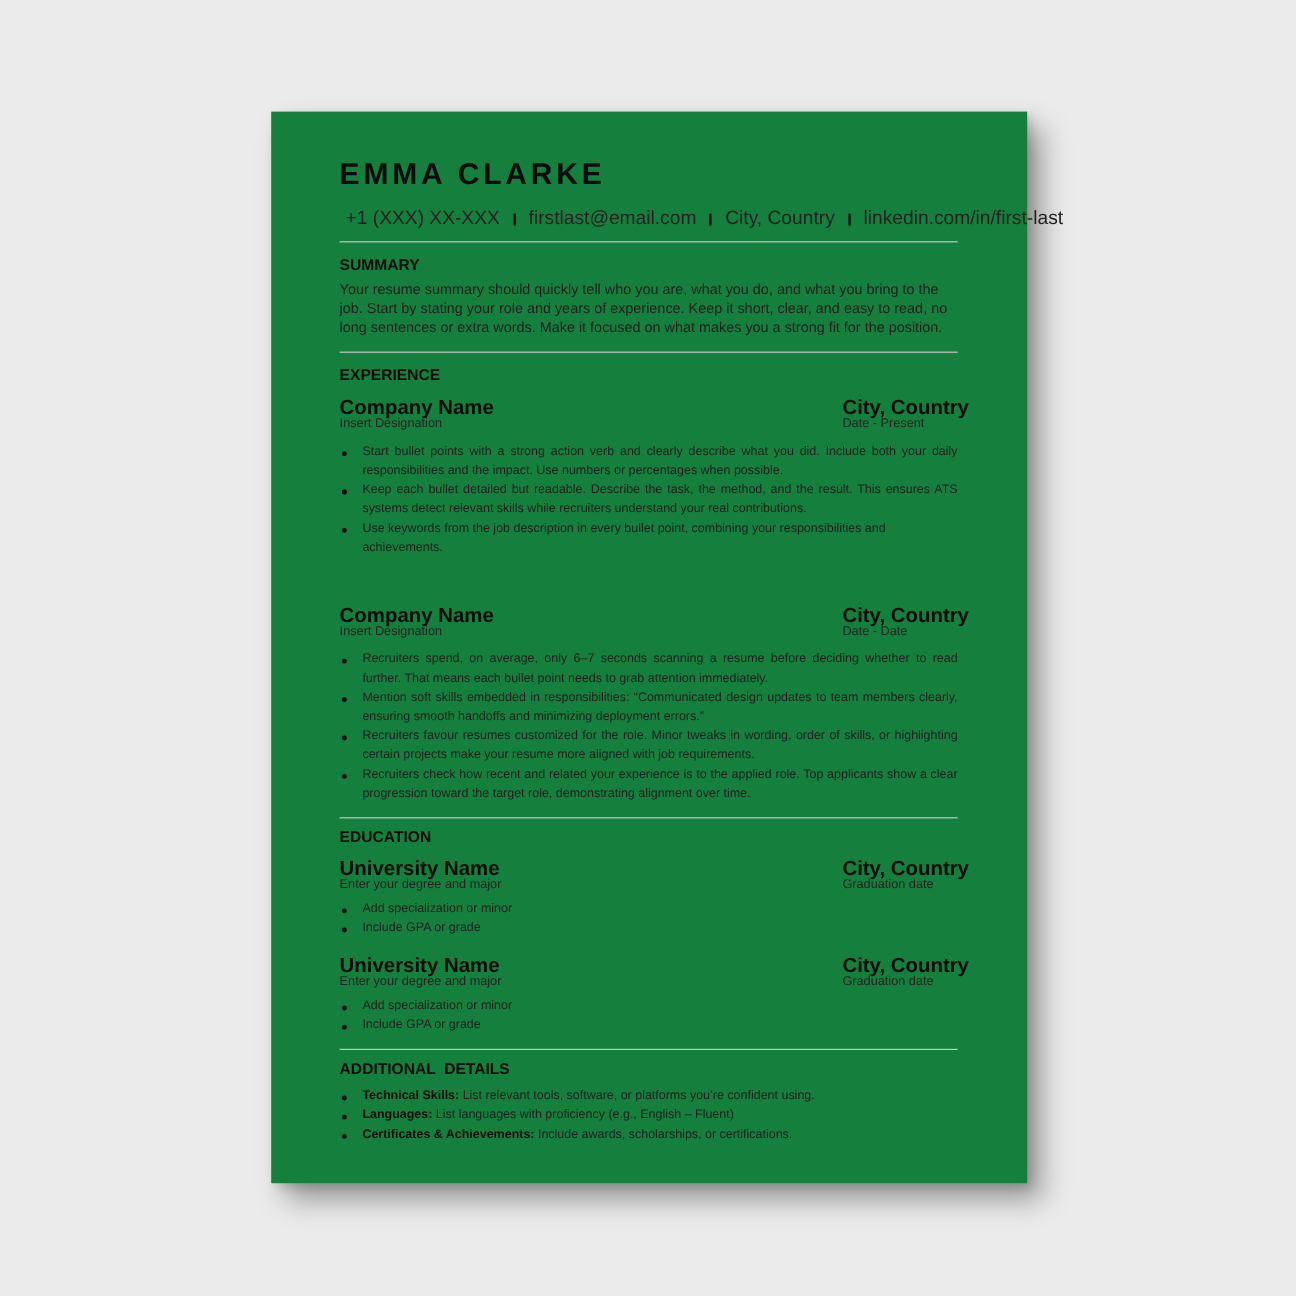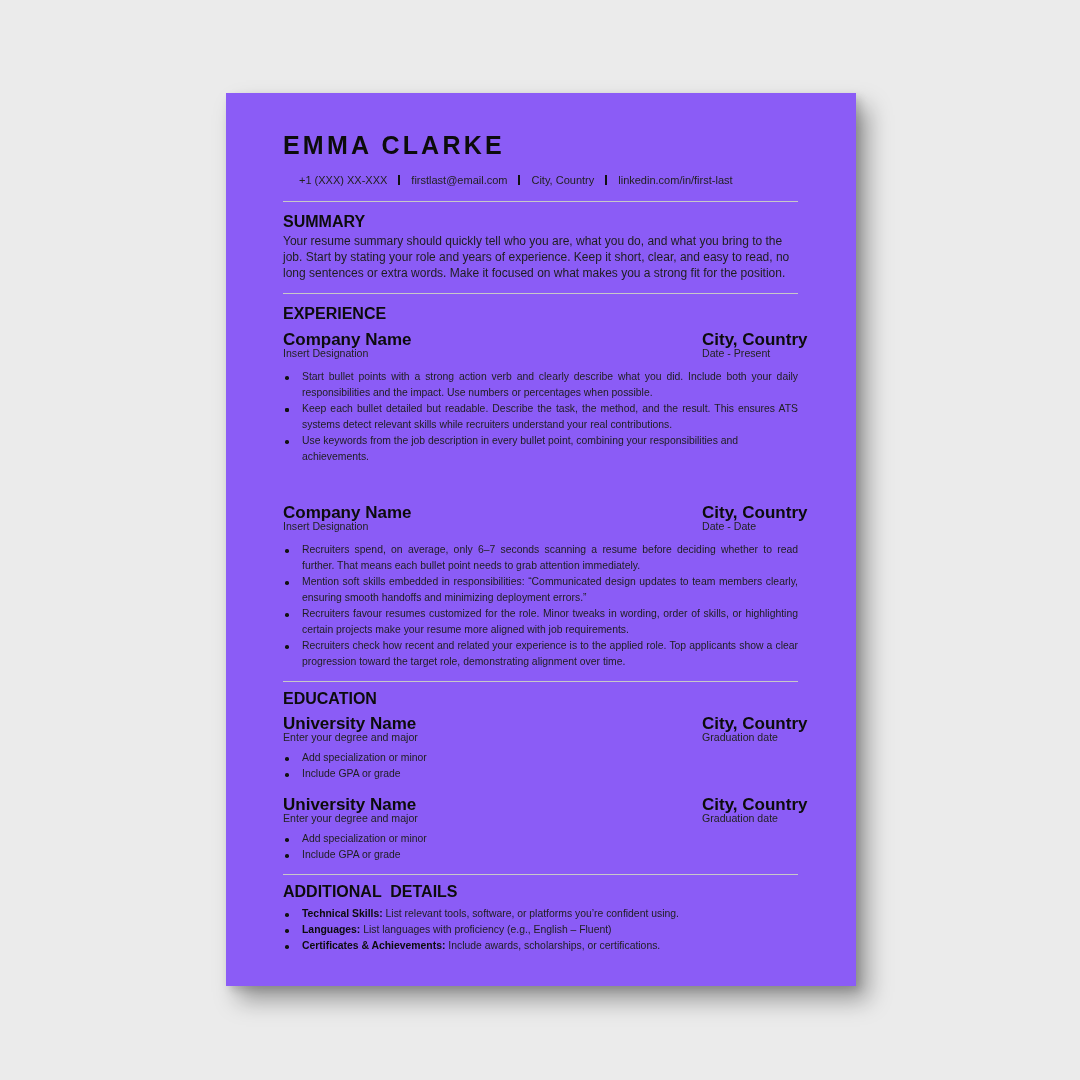--- a/index.html
+++ b/index.html
@@ -8,48 +8,48 @@
     background: #ebebeb;
     position: relative;
     overflow: hidden;
     font-family: "Liberation Sans", "DejaVu Sans", sans-serif;
     color: #111;
   }
   .page {
     position: absolute;
     left: 226px; top: 93px;
     width: 630px; height: 893px;
-    background: #8b5cf6;
+    background: #15803d;
     box-shadow: 12px 14px 22px rgba(0,0,0,0.35), 4px 4px 8px rgba(0,0,0,0.15);
   }
   .content {
     position: absolute;
     left: 57px; top: 0;
     width: 515px;
   }
   .name {
     position: absolute; top: 38px; left: 0;
     font-size: 25px; font-weight: bold; letter-spacing: 3.2px;
     color: #0c0c0c;
   }
   .contact {
-    position: absolute; top: 81px; left: 16px;
-    font-size: 11px; color: #222;
+    position: absolute; top: 81px; left: 5px;
+    font-size: 16px; color: #222;
     white-space: nowrap;
   }
   .contact .sep {
     display: inline-block; width: 2px; height: 10px; background: #111;
     margin: 0 11px; vertical-align: -1px;
   }
   .rule {
     position: absolute; left: 0; width: 515px; height: 1px; background: #c8c8c8;
   }
   .sec-title {
     position: absolute; left: 0;
-    font-size: 16px; font-weight: bold; color: #0c0c0c;
+    font-size: 13px; font-weight: bold; color: #0c0c0c;
   }
   .para {
     position: absolute; left: 0; width: 515px;
     font-size: 12px; line-height: 16px; color: #1e1e1e;
   }
   .row {
     position: absolute; left: 0; width: 515px; height: 16px;
   }
   .row .l { position: absolute; left: 0; }
   .row .r { position: absolute; left: 419px; white-space: nowrap; }

